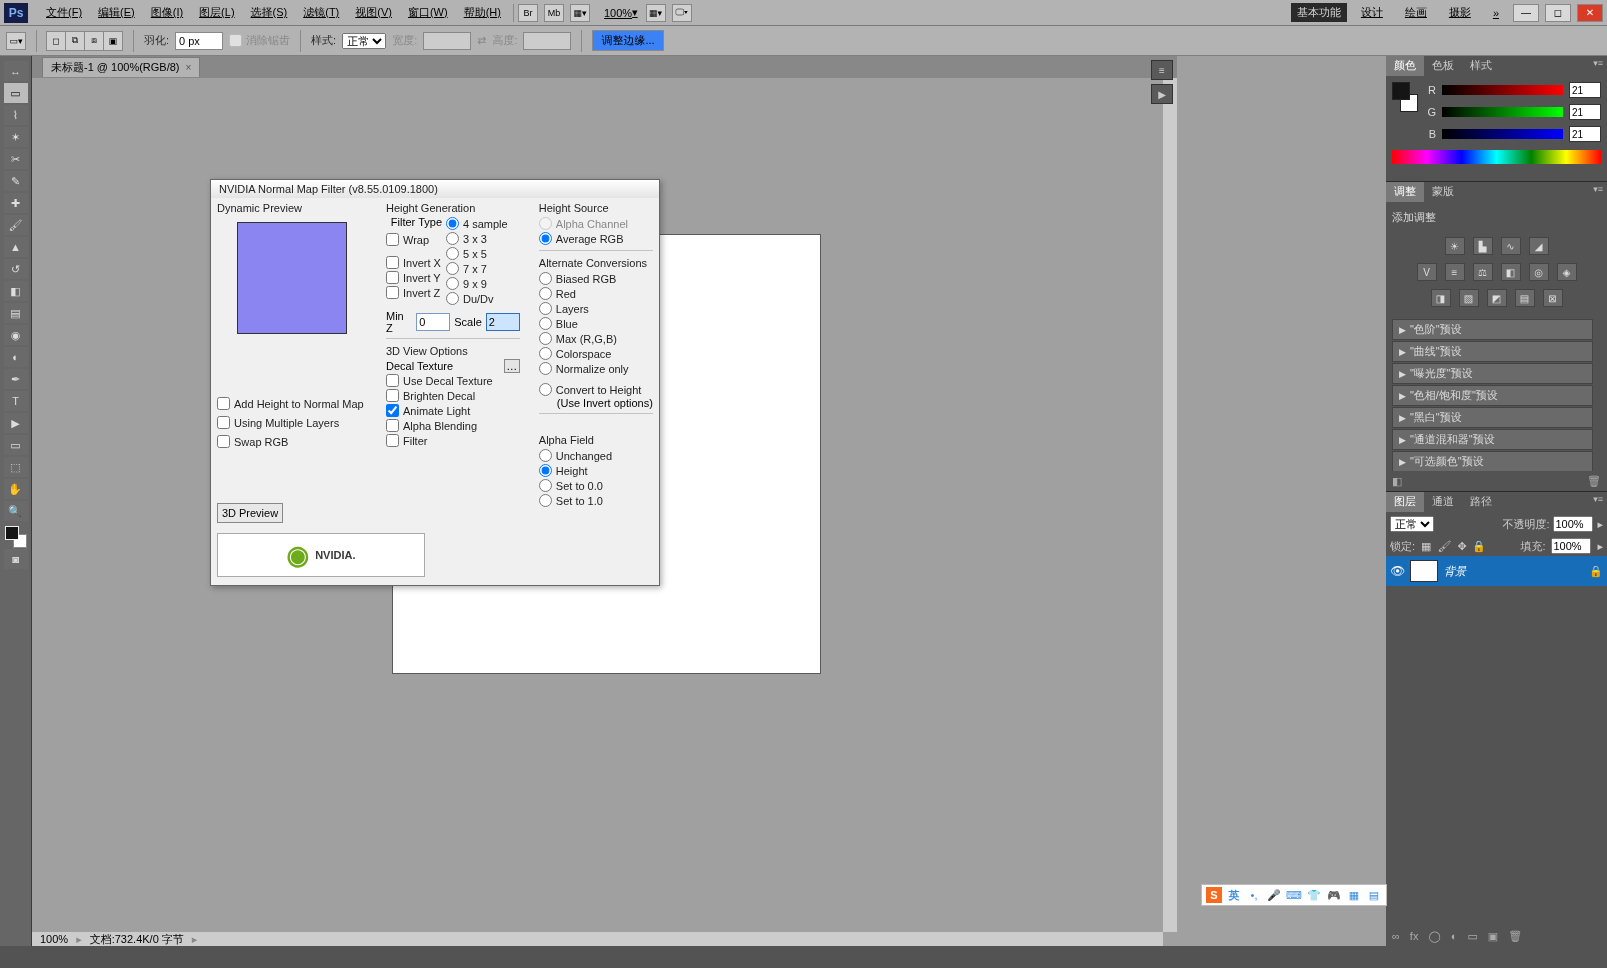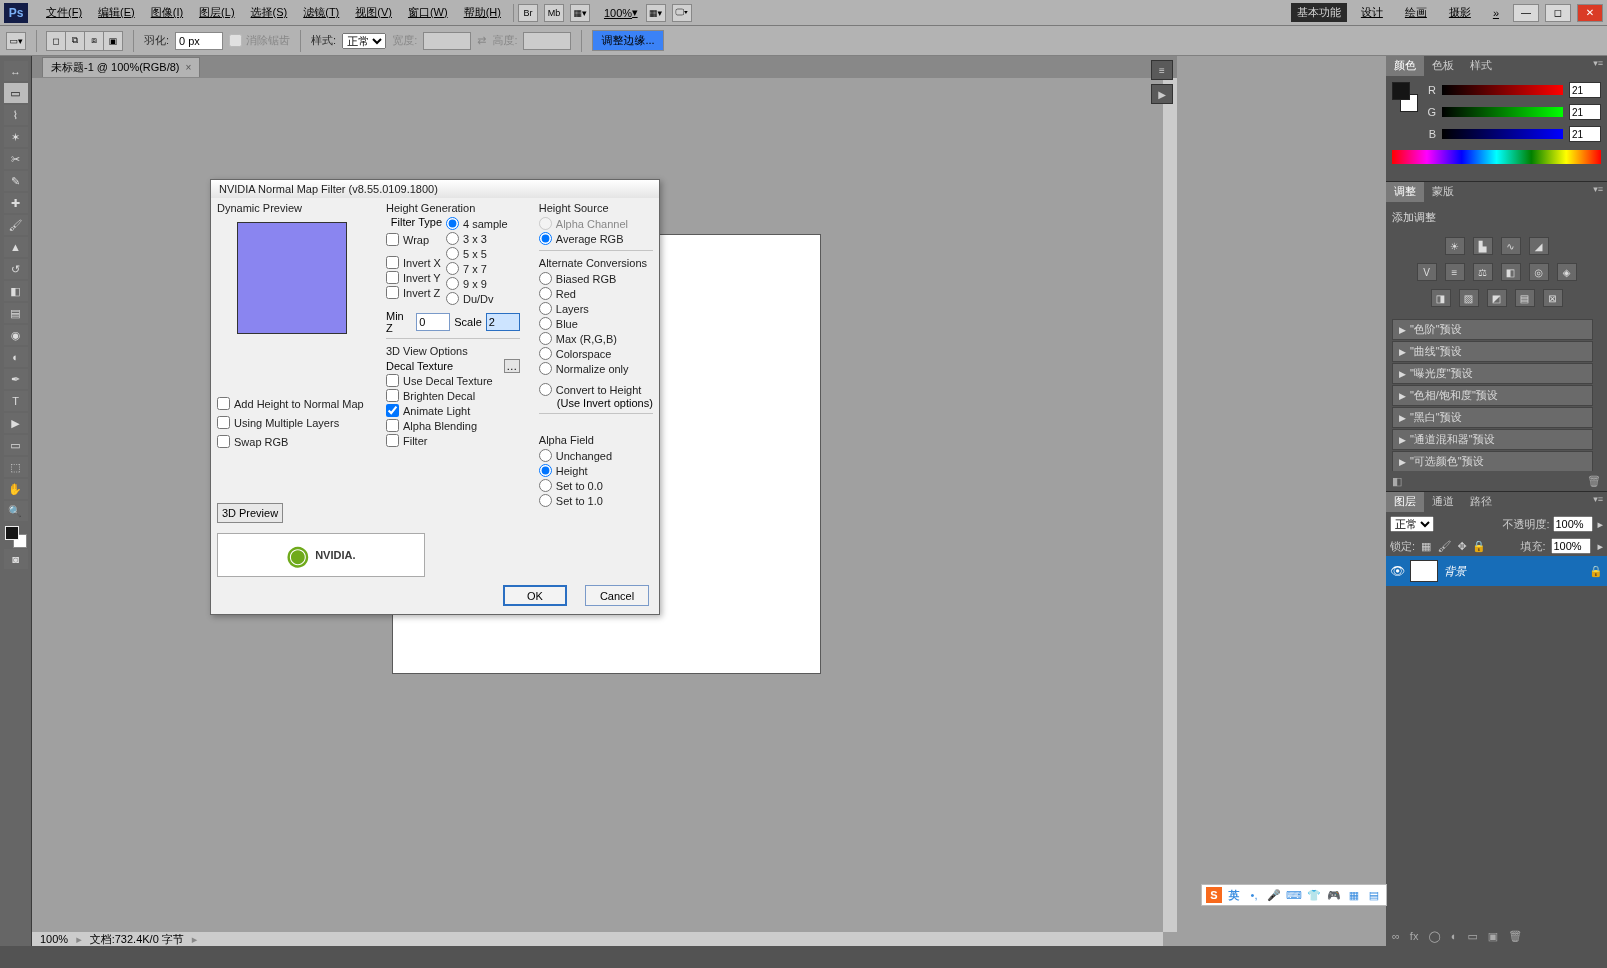--- a/index.html
+++ b/index.html
@@ -557,24 +557,20 @@
       <label class="rdo">
           <input type="radio" name="af" style=""> 
           <span>Set to 0.0</span>
         </label>
       <label class="rdo">
           <input type="radio" name="af" style=""> 
           <span>Set to 1.0</span>
         </label>
     </div>
   </div>
-  <div class="dialog-buttons">
-    <button class="default">OK</button>
-    <button>Cancel</button>
-  </div>
 </div>
 
 <div class="ime-bar">
   <span class="ime-logo">S</span>
   <span style="color:#3a8de0; font-weight:bold;">英</span>
   <span style="color:#3a8de0">•,</span>
   <span style="color:#3a8de0">🎤</span>
   <span style="color:#3a8de0">⌨</span>
   <span style="color:#3a8de0">👕</span>
   <span style="color:#3a8de0">🎮</span>

